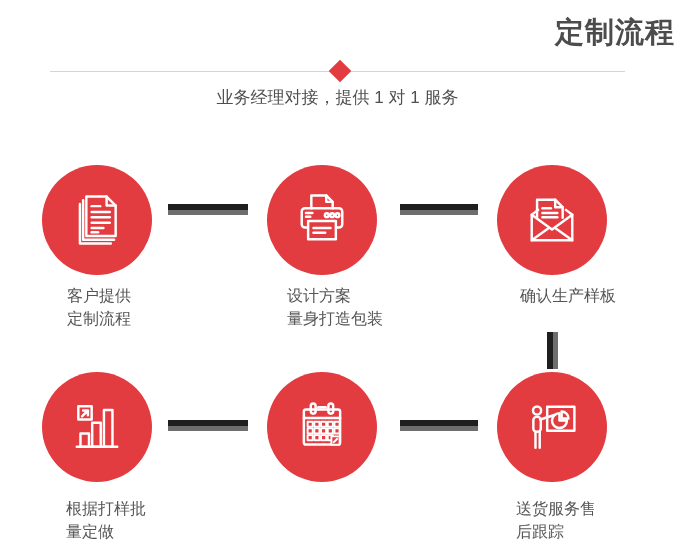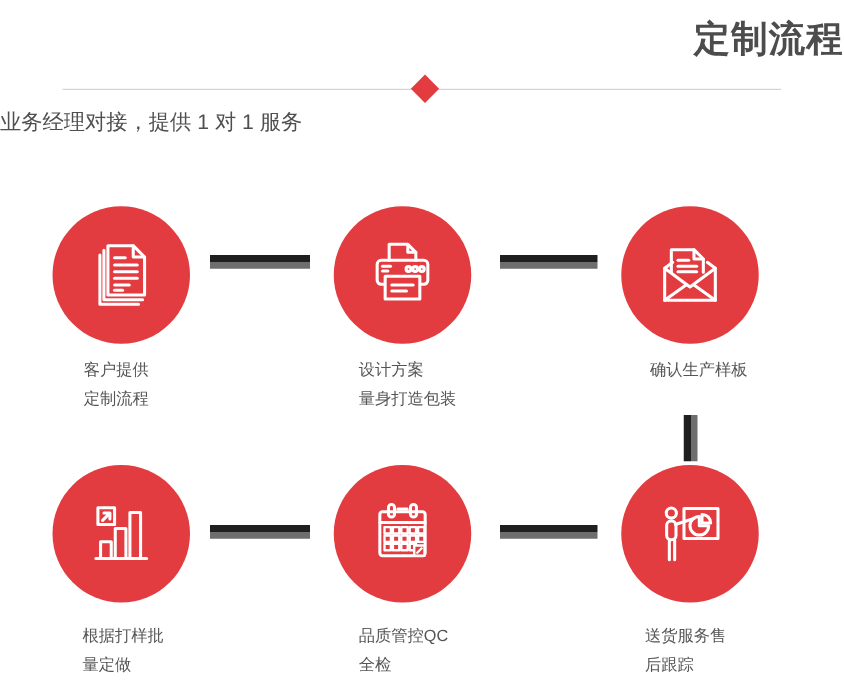--- a/index.html
+++ b/index.html
@@ -15,31 +15,31 @@
   .divider-line{
     position:absolute; top:71px; left:50px; width:575px; height:1px;
     background:var(--divider);
   }
   .diamond{
     position:absolute; top:63px; left:332px; width:16px; height:16px;
     background:var(--accent); transform:rotate(45deg);
   }
   .subtitle{
     position:absolute; top:88px; left:0; width:675px; margin:0;
-    font-size:17px; line-height:20px; color:var(--subtitle-text);
+    text-align:center; font-size:17px; line-height:20px; color:var(--subtitle-text);
   }
   .circle{
     position:absolute; width:110px; height:110px; border-radius:50%;
     background:var(--accent); display:flex; align-items:center; justify-content:center;
   }
   .circle svg{ color:var(--accent); }
   .pos-c1{left:42px;top:165px}  .pos-c2{left:267px;top:165px}  .pos-c3{left:497px;top:165px}
   .pos-c4{left:42px;top:372px}  .pos-c5{left:267px;top:372px}  .pos-c6{left:497px;top:372px}
   .label{
-    position:absolute; font-size:13px; line-height:23px; color:var(--label-text);
+    position:absolute; font-size:16px; line-height:23px; color:var(--label-text);
     white-space:nowrap;
   }
   .label span{display:block;}
   .pos-l1{left:67px;top:284px}  .pos-l2{left:287px;top:284px}  .pos-l3{left:520px;top:284px}
   .pos-l4{left:66px;top:497px}  .pos-l5{left:287px;top:497px}  .pos-l6{left:516px;top:497px}
   .hbar{
     position:absolute; height:11px;
     background:linear-gradient(to bottom, var(--connector-dark) 0 50%, var(--connector-gray) 50% 100%);
   }
   .pos-k1{left:168px;top:204px;width:80px}
@@ -184,22 +184,18 @@
     <span>设计方案</span>
     <span>量身打造包装</span>
   </div>
   <div class="label pos-l3">
     <span>确认生产样板</span>
   </div>
   <div class="label pos-l4">
     <span>根据打样批</span>
     <span>量定做</span>
   </div>
-  <div class="label pos-l5">
-    <span>品质管控QC</span>
-    <span>全检</span>
-  </div>
   <div class="label pos-l6">
     <span>送货服务售</span>
     <span>后跟踪</span>
   </div>
 
 </div>
 
 </body></html>

